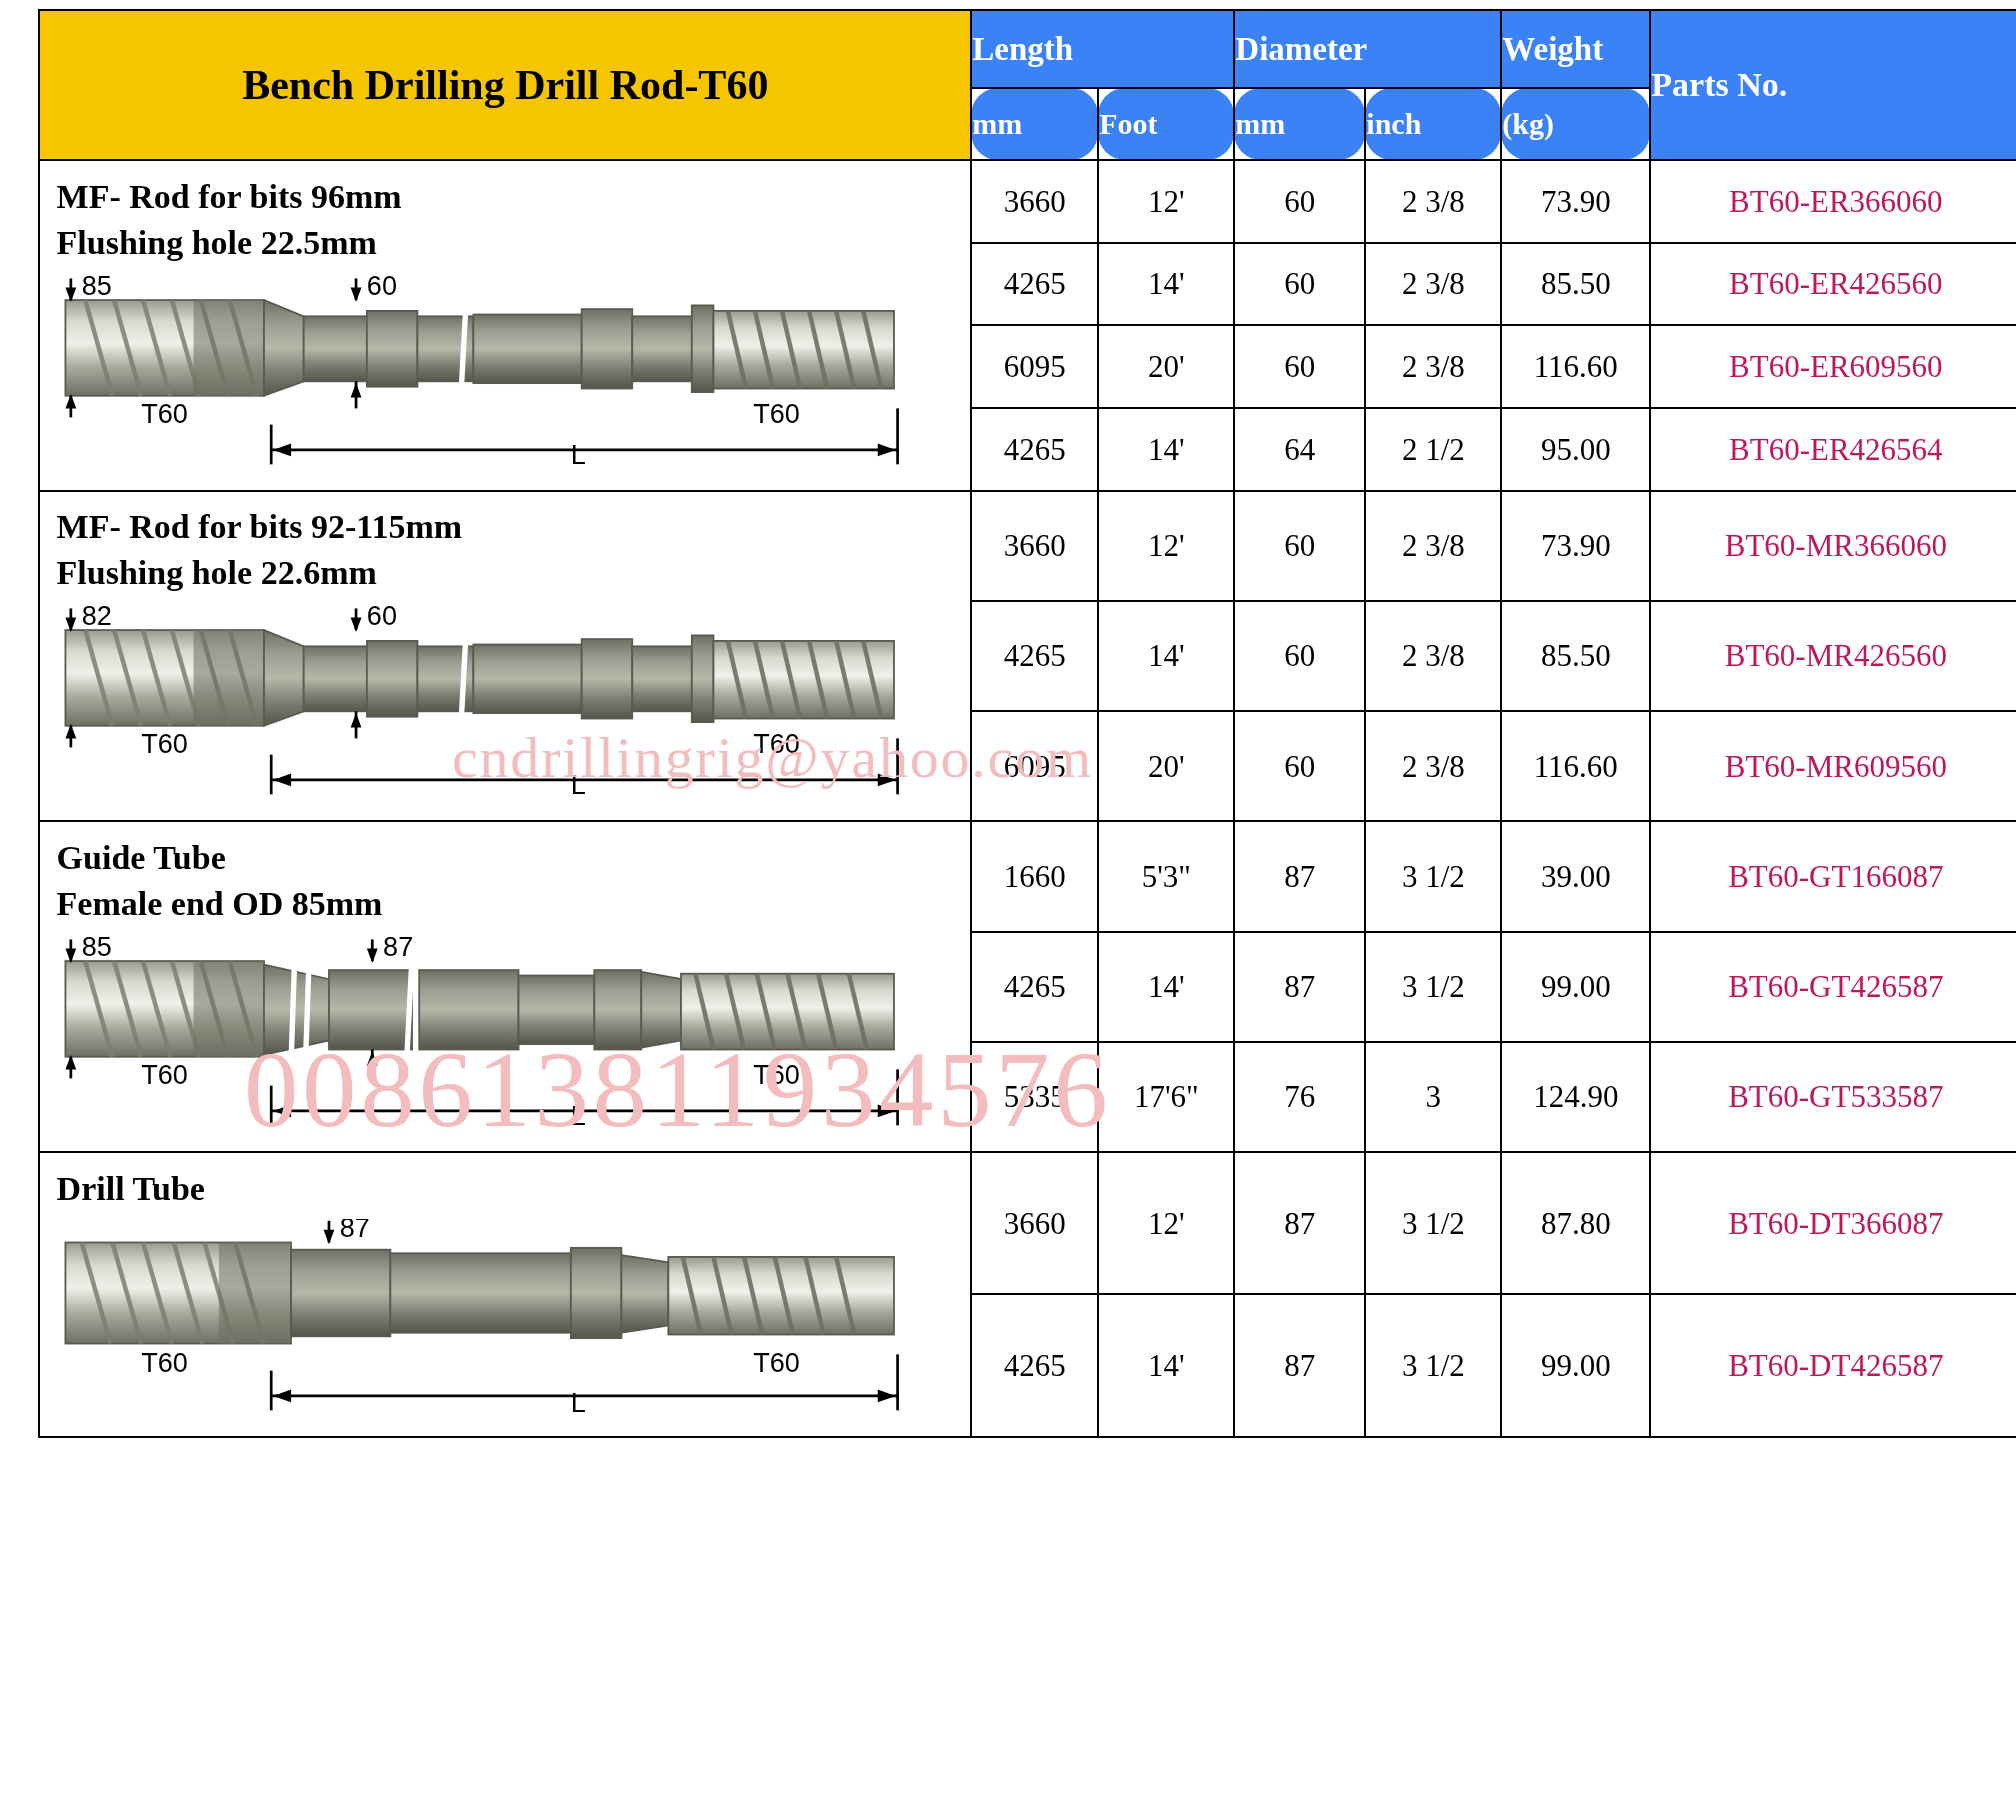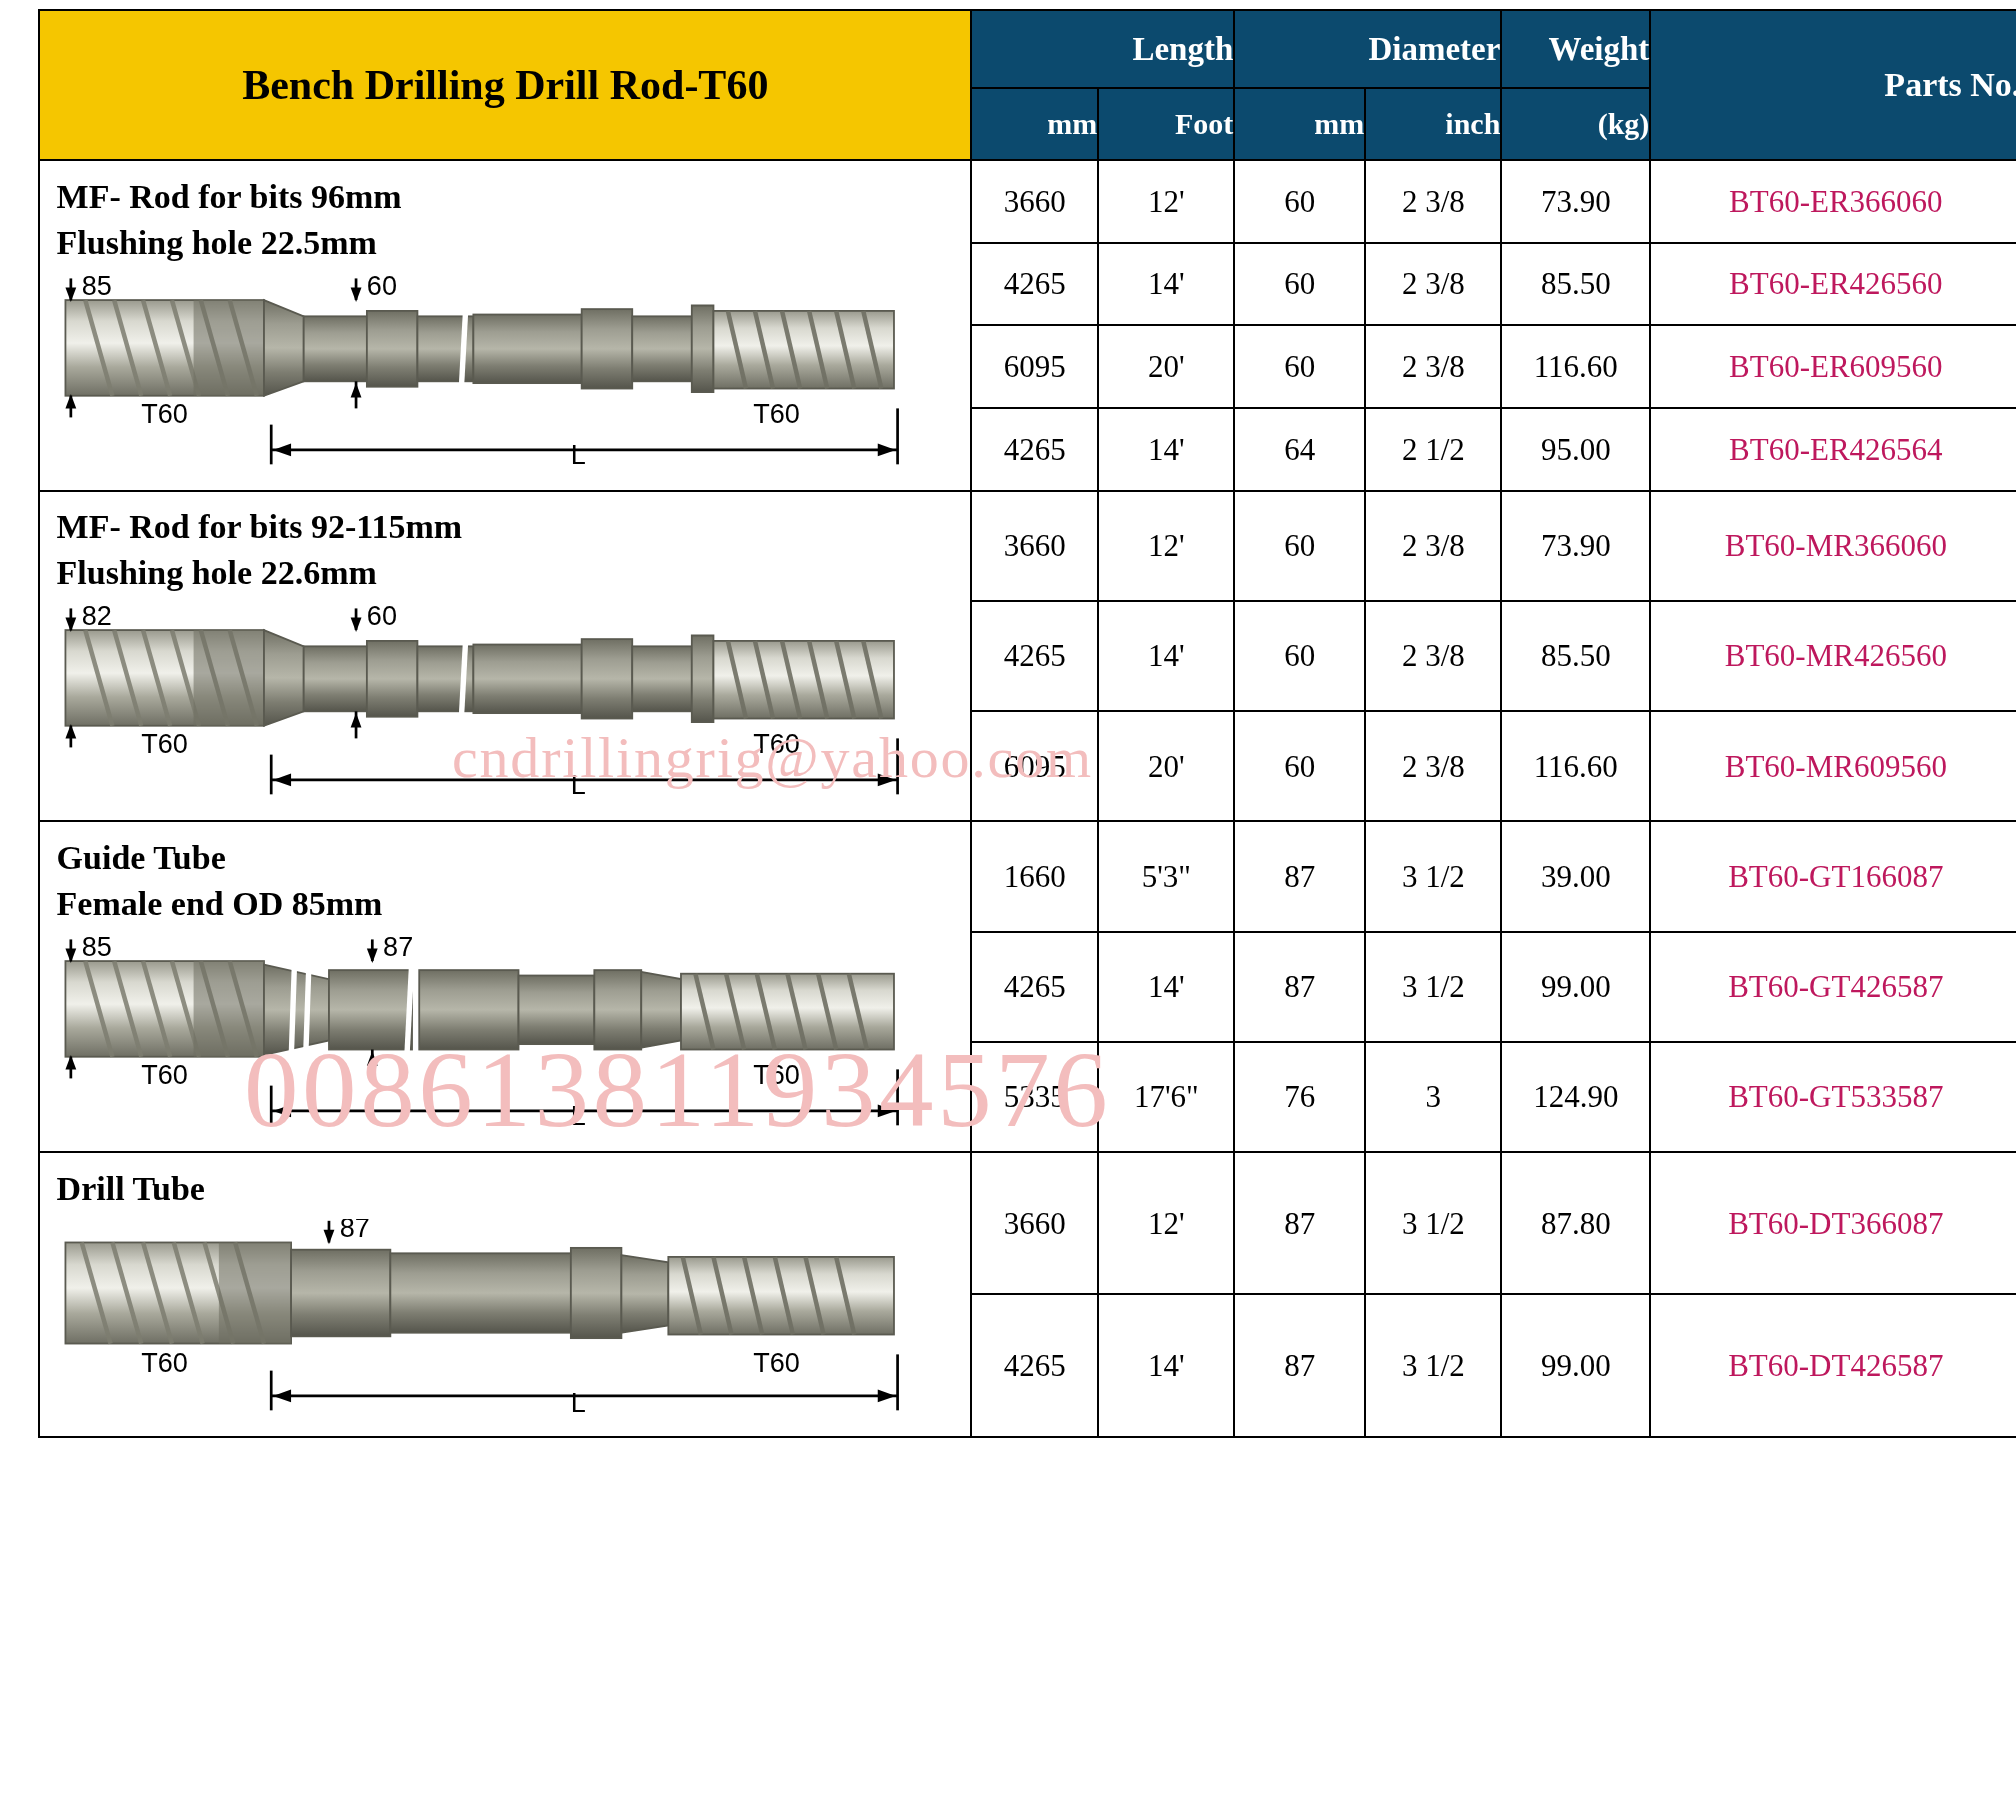--- a/index.html
+++ b/index.html
@@ -37,27 +37,27 @@
   
   .title-cell {
     background: #f5c600;
     text-align: center;
     font-weight: bold;
     font-size: 42px;
     color: #000;
     height: 148px;
   }
   .hdr {
-    background: #0c4a6e;
+    background: #3b82f6;
     color: #ffffff;
-    text-align: right;
+    text-align: left;
     font-weight: bold;
     font-size: 33px;
   }
-  .hdr.sub { font-size: 30px; }
+  .hdr.sub { font-size: 30px; border-radius: 27px; }
   .hdr-parts { font-size: 34px; }
 
   
   .datacell {
     text-align: center;
     font-size: 31px;
     color: #000;
     height: 71px;
     line-height: 71px;
   }

